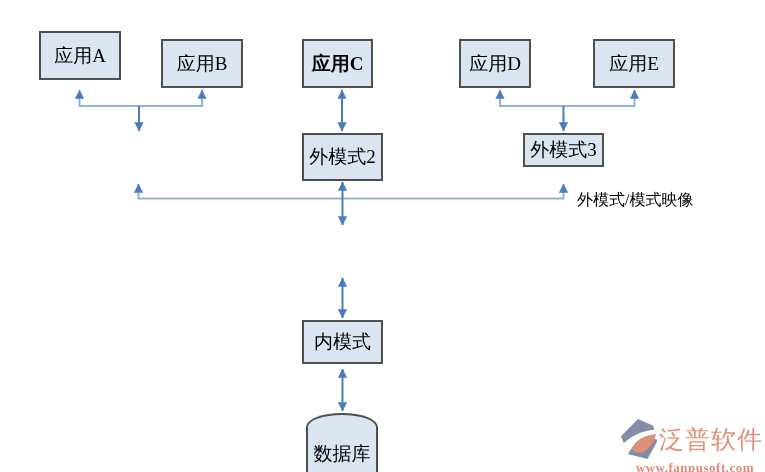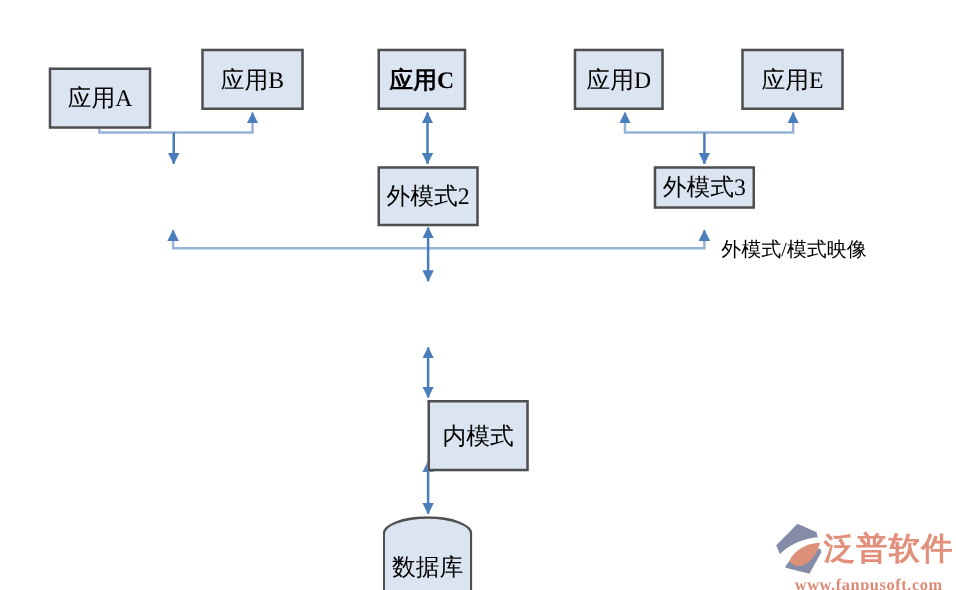--- a/index.html
+++ b/index.html
@@ -42,21 +42,21 @@
   .watermark{
     position:absolute;
     left:620px;top:418px;
     width:150px;
     line-height:1;
   }
   .wm-row{display:flex;align-items:center;}
   .wm-icon{width:38px;height:42px;flex:0 0 38px;}
   .wm-brand{
     font-size:25px;
-    font-weight:bold;
+    font-weight:normal;
     color:#e2907b;
     letter-spacing:1px;
     margin-left:1px;
   }
   .wm-url{
     font-size:13px;
     font-weight:bold;
     color:#dd8a74;
     letter-spacing:0.5px;
     text-align:center;
@@ -80,30 +80,30 @@
     <path d="M138.5,184 L138.5,198.5 L563.5,198.5 L563.5,184" fill="none" stroke="#95b3d7" stroke-width="2" marker-start="url(#arr)" marker-end="url(#arr)"></path>
 
     <path d="M139,106 L139,131" fill="none" stroke="#4a7ebb" stroke-width="2" marker-end="url(#arr)"></path>
     <path d="M563.5,106 L563.5,131" fill="none" stroke="#4a7ebb" stroke-width="2" marker-end="url(#arr)"></path>
     <path d="M342,90 L342,131" fill="none" stroke="#4a7ebb" stroke-width="2" marker-start="url(#arr)" marker-end="url(#arr)"></path>
     <path d="M342.5,182 L342.5,225" fill="none" stroke="#4a7ebb" stroke-width="2" marker-start="url(#arr)" marker-end="url(#arr)"></path>
     <path d="M342.5,278 L342.5,318" fill="none" stroke="#4a7ebb" stroke-width="2" marker-start="url(#arr)" marker-end="url(#arr)"></path>
     <path d="M342.5,369 L342.5,411" fill="none" stroke="#4a7ebb" stroke-width="2" marker-start="url(#arr)" marker-end="url(#arr)"></path>
   </svg>
 
-  <div class="node" style="left:39px;top:54px;width:82px;height:49px;">应用A</div>
+  <div class="node" style="left:39px;top:31px;width:82px;height:49px;">应用A</div>
   <div class="node" style="left:161px;top:39px;width:82px;height:49px;">应用B</div>
   <div class="node" style="left:302px;top:39px;width:71px;height:49px;font-weight:bold;">应用C</div>
   <div class="node" style="left:459px;top:39px;width:72px;height:49px;">应用D</div>
   <div class="node" style="left:593px;top:39px;width:82px;height:49px;">应用E</div>
 
   <div class="node" style="left:302px;top:133px;width:81px;height:48px;">外模式2</div>
   <div class="node" style="left:523px;top:133px;width:81px;height:34px;">外模式3</div>
 
-  <div class="node" style="left:302px;top:320px;width:81px;height:57px;margin-left:40px;">内模式</div>
+  <div class="node" style="left:302px;top:320px;width:81px;height:44px;">内模式</div>
 
   <div class="node db" style="left:306px;top:413px;width:72px;height:66px;">数据库</div>
 
   <div class="maplabel" style="left:577px;top:190px;">外模式/模式映像</div>
 
   <div class="watermark">
     <div class="wm-row">
       <svg class="wm-icon" viewBox="0 0 40 44" xmlns="http://www.w3.org/2000/svg">
         <path d="M19,1 L35,8 L39,25 L29,43 L9,38 L1,19 Z" fill="#848ca7"></path>
         <path d="M0,31 Q14,13 40,12 L40,22 Q16,22 7,40 Z" fill="#ffffff"></path>

